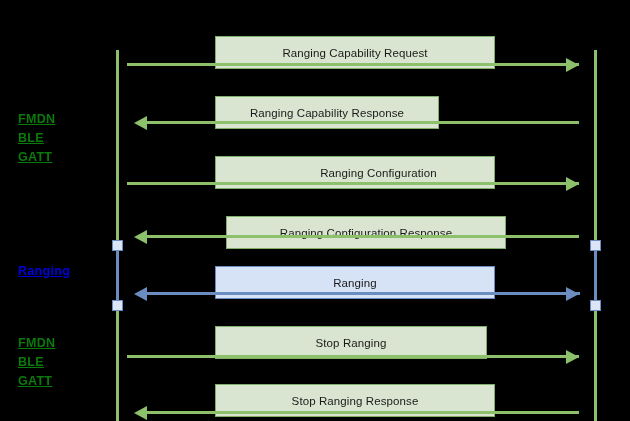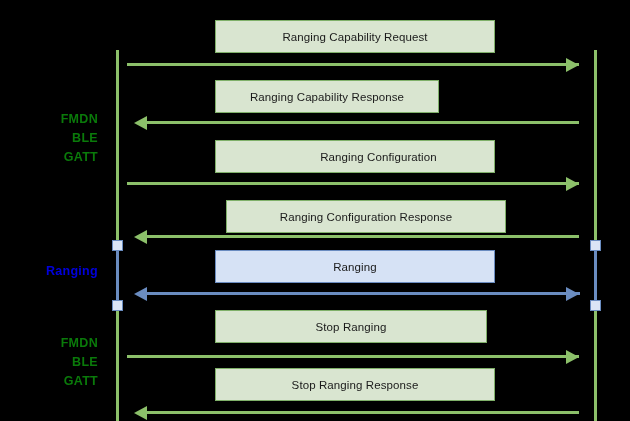--- a/index.html
+++ b/index.html
@@ -37,20 +37,21 @@
     position: absolute;
     box-sizing: border-box;
     border: 1px solid #7fb069;
     background: #d9e5d0;
     display: flex;
     align-items: center;
     justify-content: center;
     color: #1a1a1a;
     font-size: 11.5px;
     letter-spacing: 0.1px;
+    margin-top: 16px;
   }
   .msgbox.blue {
     border: 1px solid #6a8cc0;
     background: #d6e2f5;
   }
   .arrow-line {
     position: absolute;
     height: 3px;
     background: #8cc06a;
   }
@@ -71,25 +72,26 @@
     border-right: 13px solid #8cc06a;
   }
   .head.right.blue {
     border-left: 13px solid #6a8cc0;
   }
   .head.left.blue {
     border-right: 13px solid #6a8cc0;
   }
   .side-label {
     position: absolute;
-    text-align: right;
+    text-align: left;
     font-size: 12.5px;
     font-weight: bold;
     line-height: 19px;
     letter-spacing: 0.3px;
+    text-decoration: underline;
   }
   .side-label.green { color: #0a7a0a; }
   .side-label.blue  { color: #0000dd; }
 </style>
 </head>
 <body>
 
 <div id="canvas">
 
   <div class="lifeline" style="left:116px; top:50px; height:196px;"></div>

